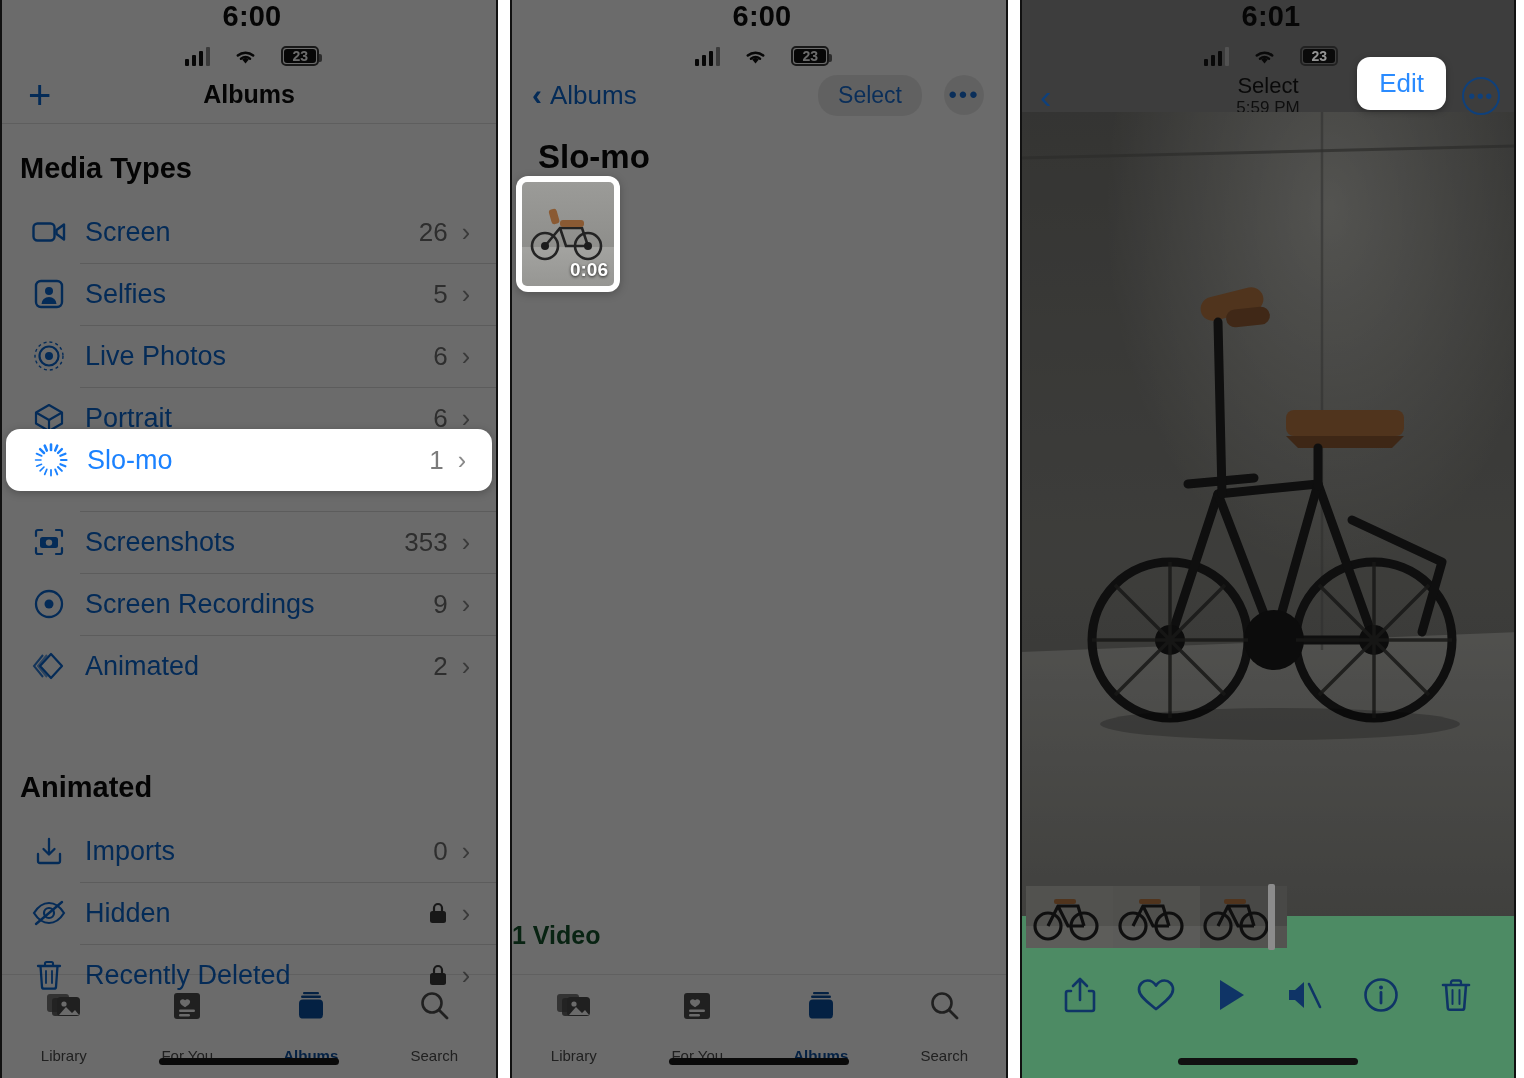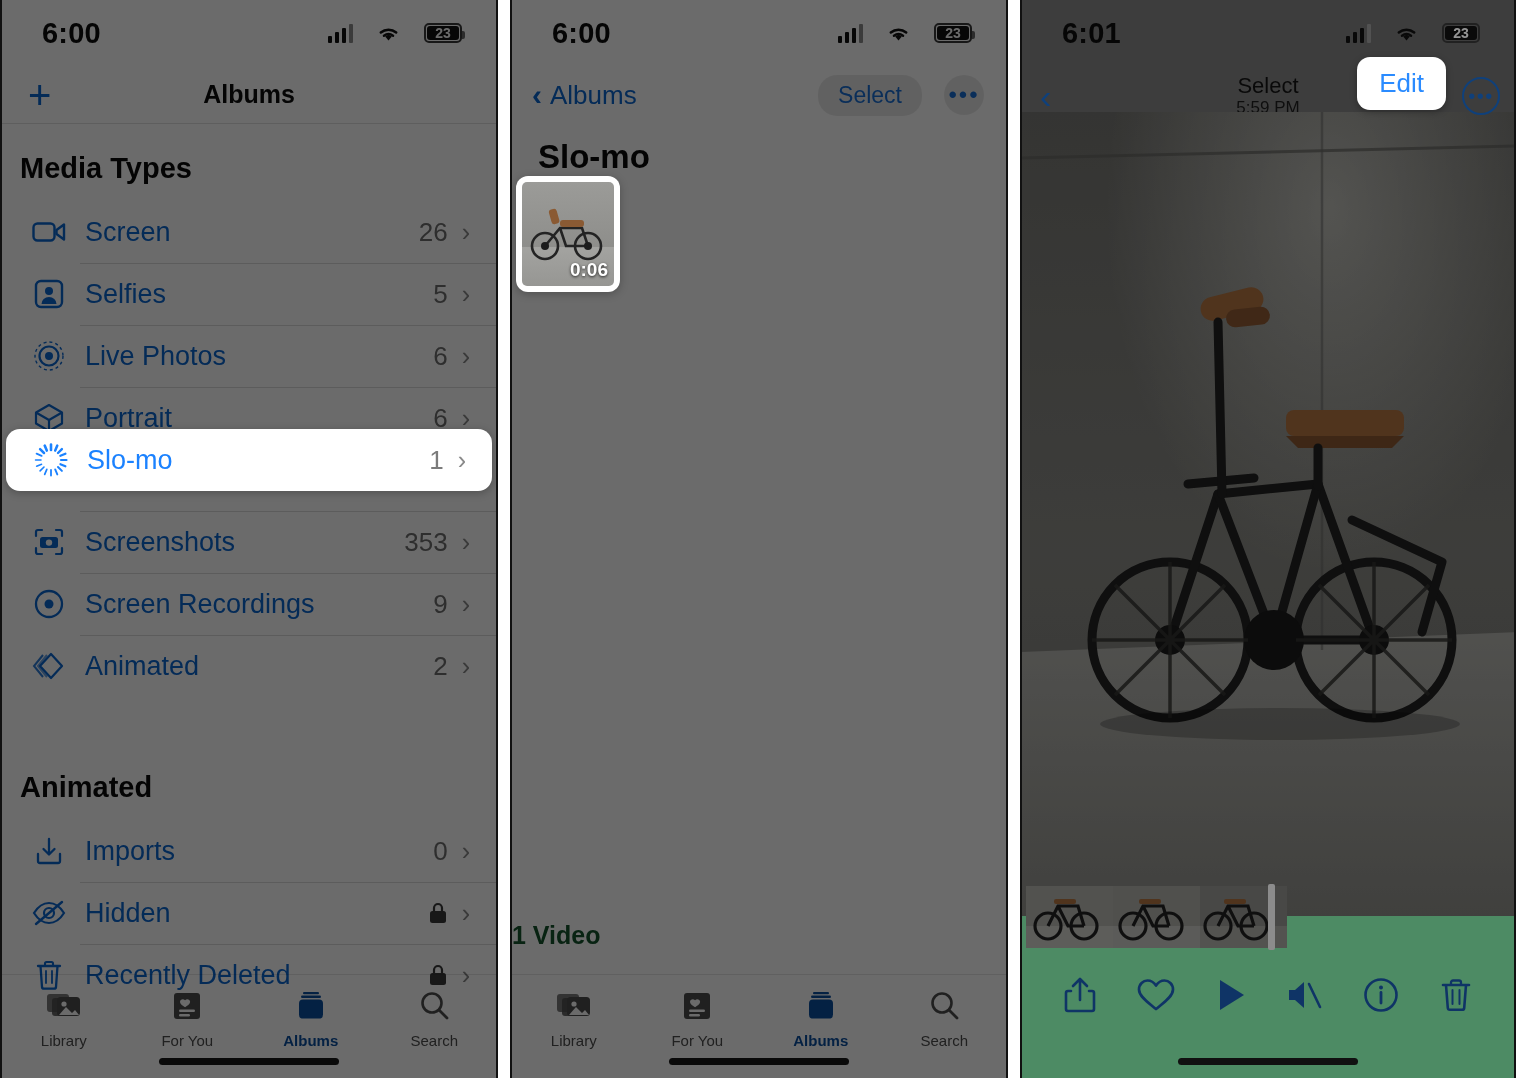--- a/index.html
+++ b/index.html
@@ -20,21 +20,21 @@
   .panel .veil{ position:absolute; inset:0; background:rgba(0,0,0,.58);
                 pointer-events:none; z-index:40; }
 
   .p1{ width:498px; margin-left:0; }
   .gap{ width:12px; background:#fff; }
   .p2{ width:498px; }
   .p3{ width:496px; }
 
   
   .statusbar{ height:66px; display:flex; align-items:center;
-              justify-content:space-between; padding:0 34px 0 40px; }
+              justify-content:space-between; padding:0 34px 0 40px;flex-direction:column; }
   .sb-time{ font-size:29px; font-weight:700; color:#0c0c0c; letter-spacing:.2px; }
   .sb-right{ display:flex; align-items:center; gap:23px; }
   .cell{ display:flex; align-items:flex-end; gap:2.5px; height:19px; }
   .cell i{ width:4.5px; background:#111; border-radius:1px; display:block; }
   .cell i:nth-child(1){ height:7px; }
   .cell i:nth-child(2){ height:11px; }
   .cell i:nth-child(3){ height:15px; }
   .cell i:nth-child(4){ height:19px; background:#8d8d8d; }
   .wifi{ width:25px; height:19px; position:relative; }
   .batt{ width:38px; height:20px; border:2px solid #3a3a3a; border-radius:5px;
@@ -78,21 +78,21 @@
   .row.hl .ico{ color:#1b82ff; }
   .row.hl .cnt{ color:#7b7b7b; }
   .row.hl::before{ display:none; }
 
   .spacer-block{ height:46px; }
 
   
   .tabbar{ position:absolute; left:0; right:0; bottom:0; height:104px;
            display:flex; align-items:flex-start; padding-top:12px;
            border-top:1px solid rgba(0,0,0,.10); background:transparent; }
-  .tab{ flex:1; display:flex; flex-direction:column; align-items:center; gap:7px; }
+  .tab{ flex:1; display:flex; flex-direction:column; align-items:center; gap:22px; }
   .tab .ticon{ height:38px; display:flex; align-items:center; justify-content:center;
                color:#4d4d4d; }
   .tab .tlabel{ font-size:15px; color:#4d4d4d; }
   .tab.active .ticon{ color:#0b4fa0; }
   .tab.active .tlabel{ color:#0b4fa0; font-weight:700; }
   .homebar{ position:absolute; bottom:13px; left:50%; transform:translateX(-50%);
             width:180px; height:7px; background:#0a0a0a; border-radius:5px; z-index:50;}
 
   
   .nav2{ height:58px; display:flex; align-items:center; justify-content:space-between;

